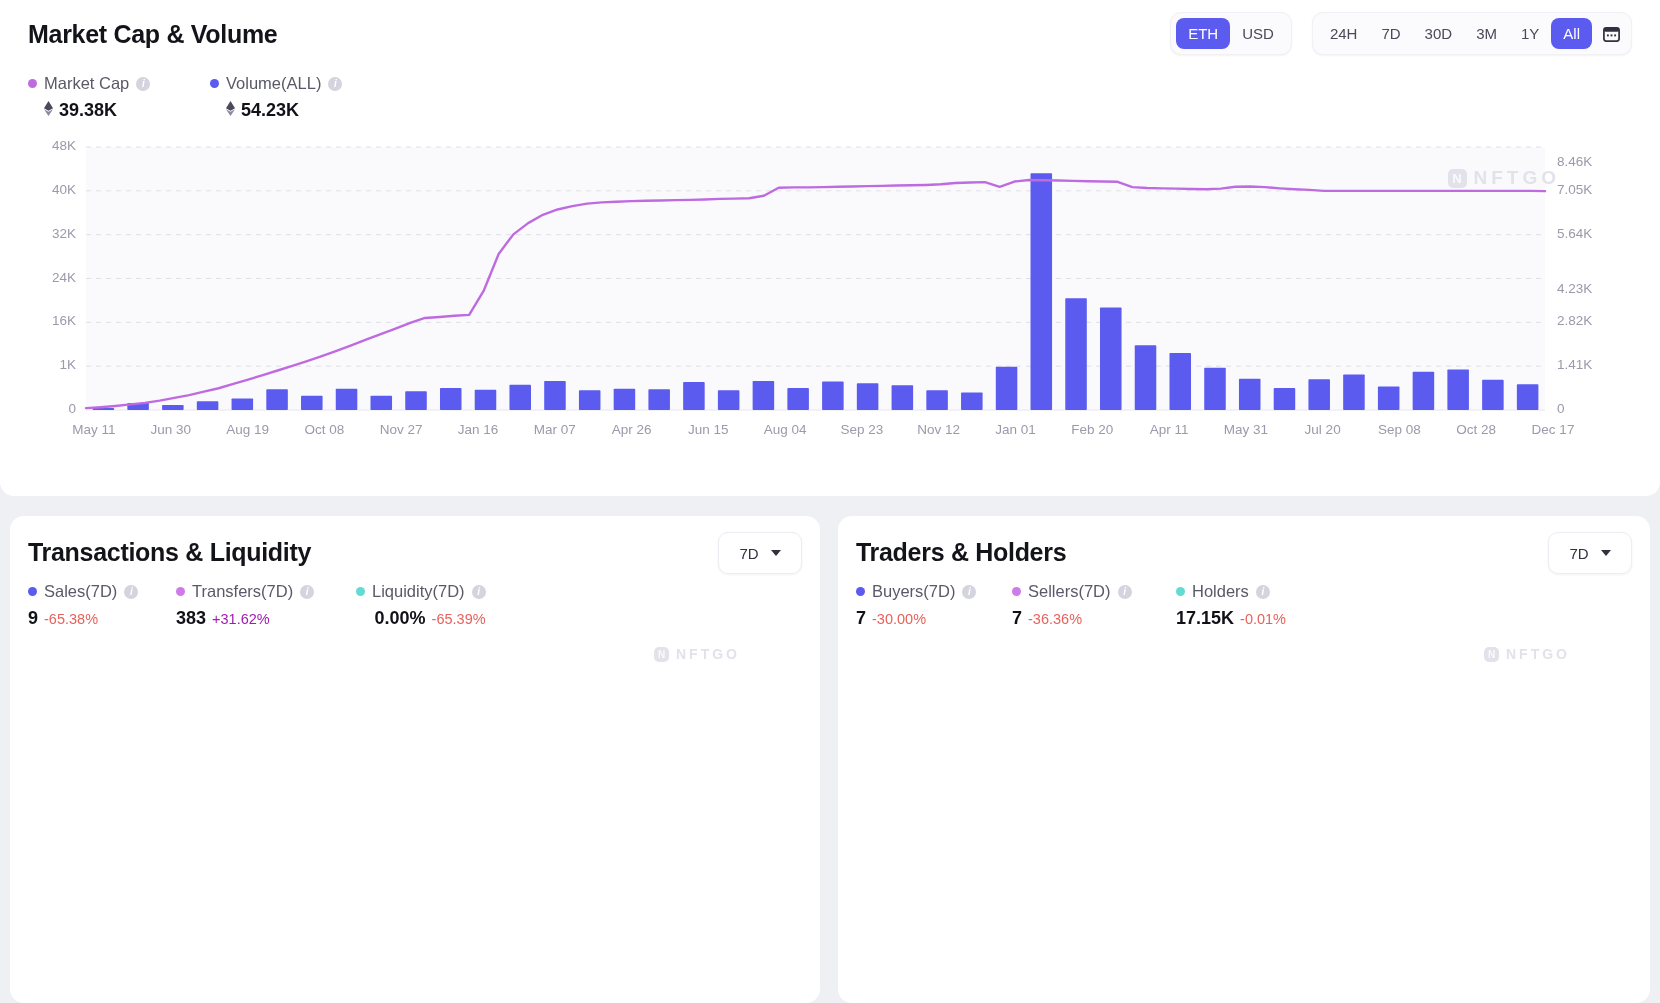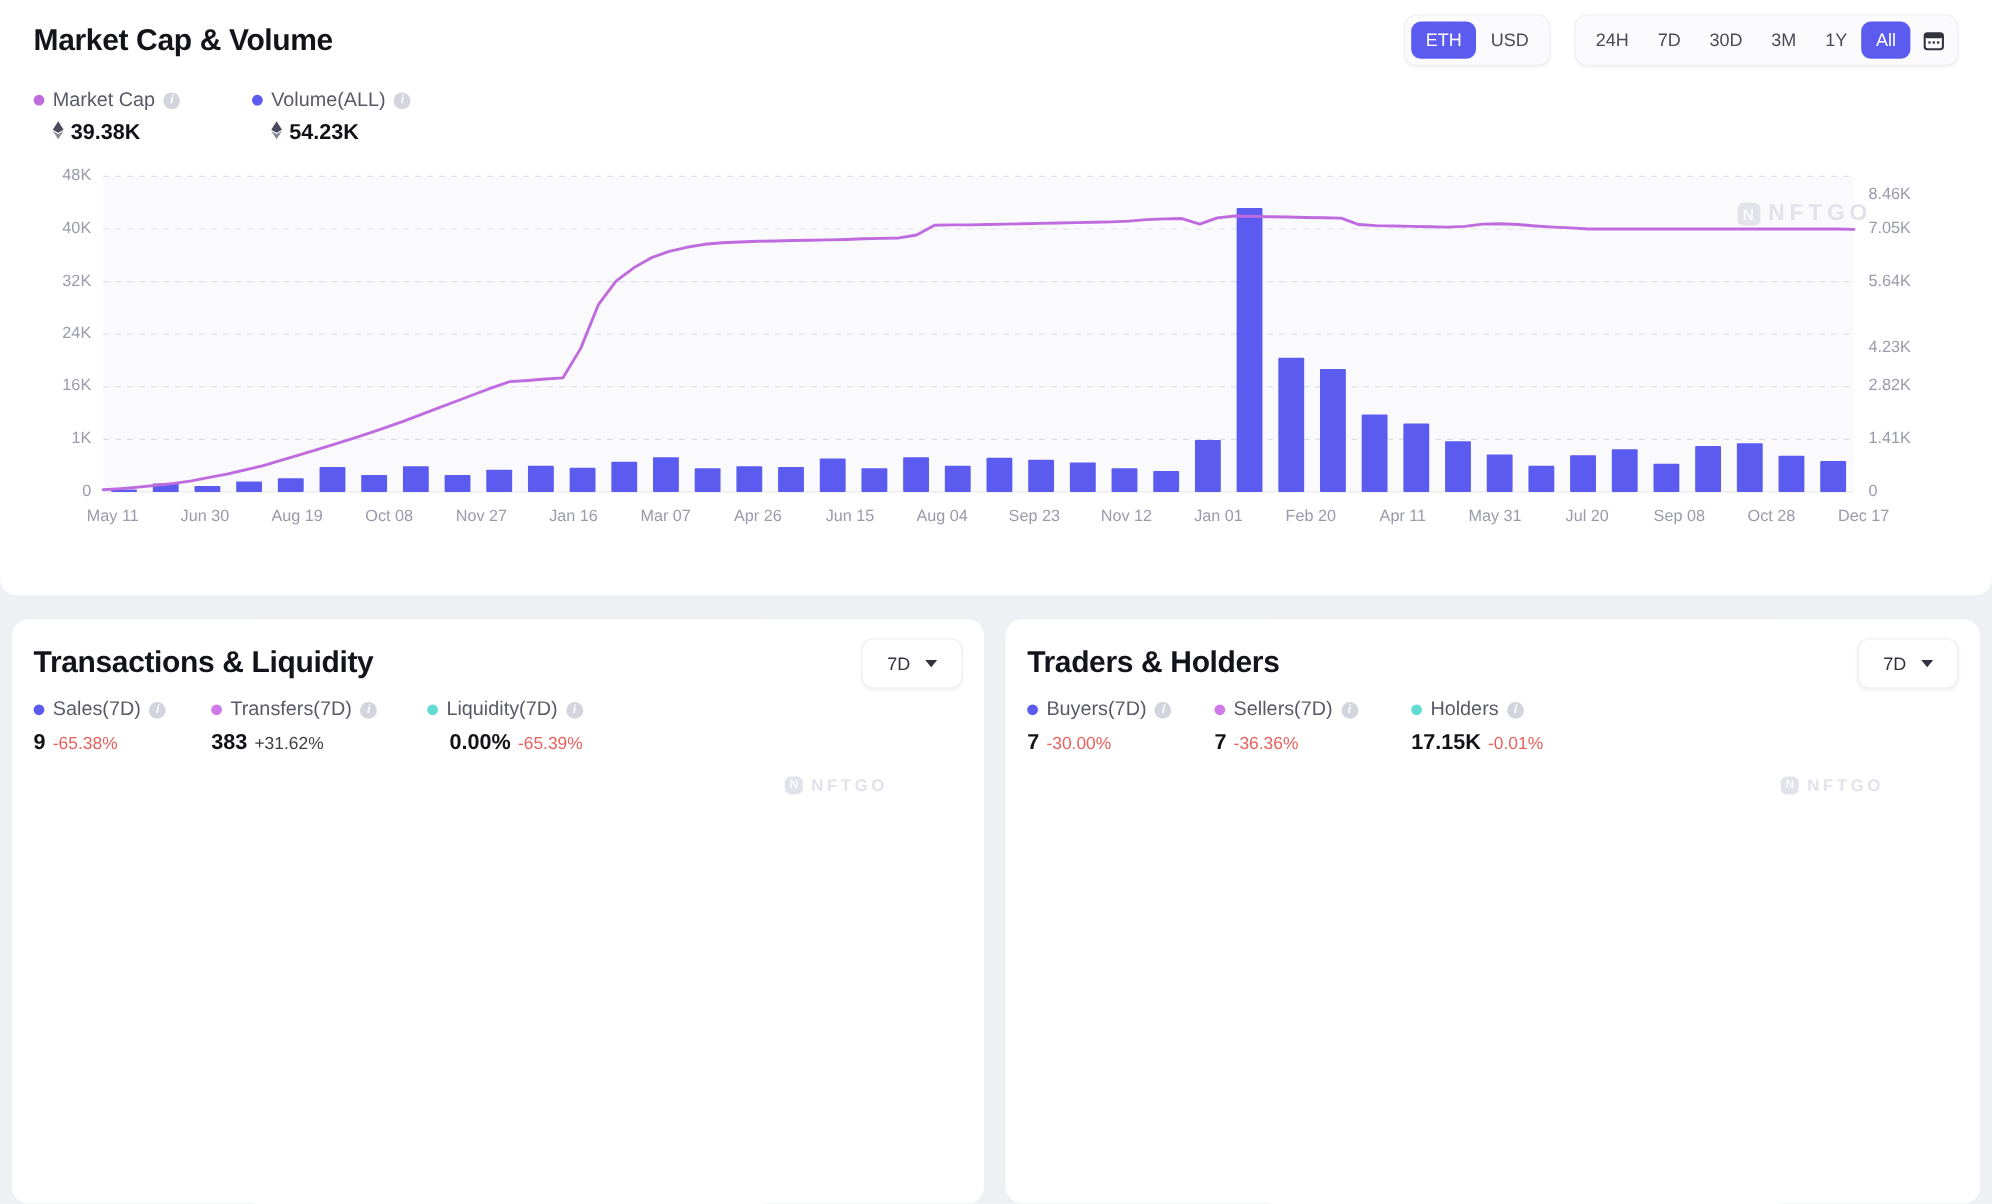--- a/index.html
+++ b/index.html
@@ -64,21 +64,21 @@
     font-style: italic; font-weight: bold; cursor: pointer;
   }
   .legend-val {
     margin-top: 7px; margin-left: 16px;
     font-size: 18px; font-weight: bold; color: #111118;
     display: flex; align-items: baseline; gap: 6px;
   }
   .eth-glyph { font-size: 15px; color: #4a4a5c; }
   .delta { font-size: 14.5px; font-weight: normal; }
   .delta.down { color: #e8615c; }
-  .delta.up   { color: #404040; }
+  .delta.up   { color: #a21caf; }
 
   
   .plot { position: absolute; }
   .axis-label { position: absolute; font-size: 13.5px; color: #9a9aab; white-space: nowrap; }
   .xlab { position: absolute; font-size: 13.5px; color: #9a9aab; white-space: nowrap; transform: translateX(-50%); }
   .plotbg { position: absolute; background: #fafafc; }
   .watermark {
     position: absolute; font-size: 19px; letter-spacing: 4px;
     color: #e2e2ea; font-weight: bold; display: flex; align-items: center; gap: 7px;
   }

